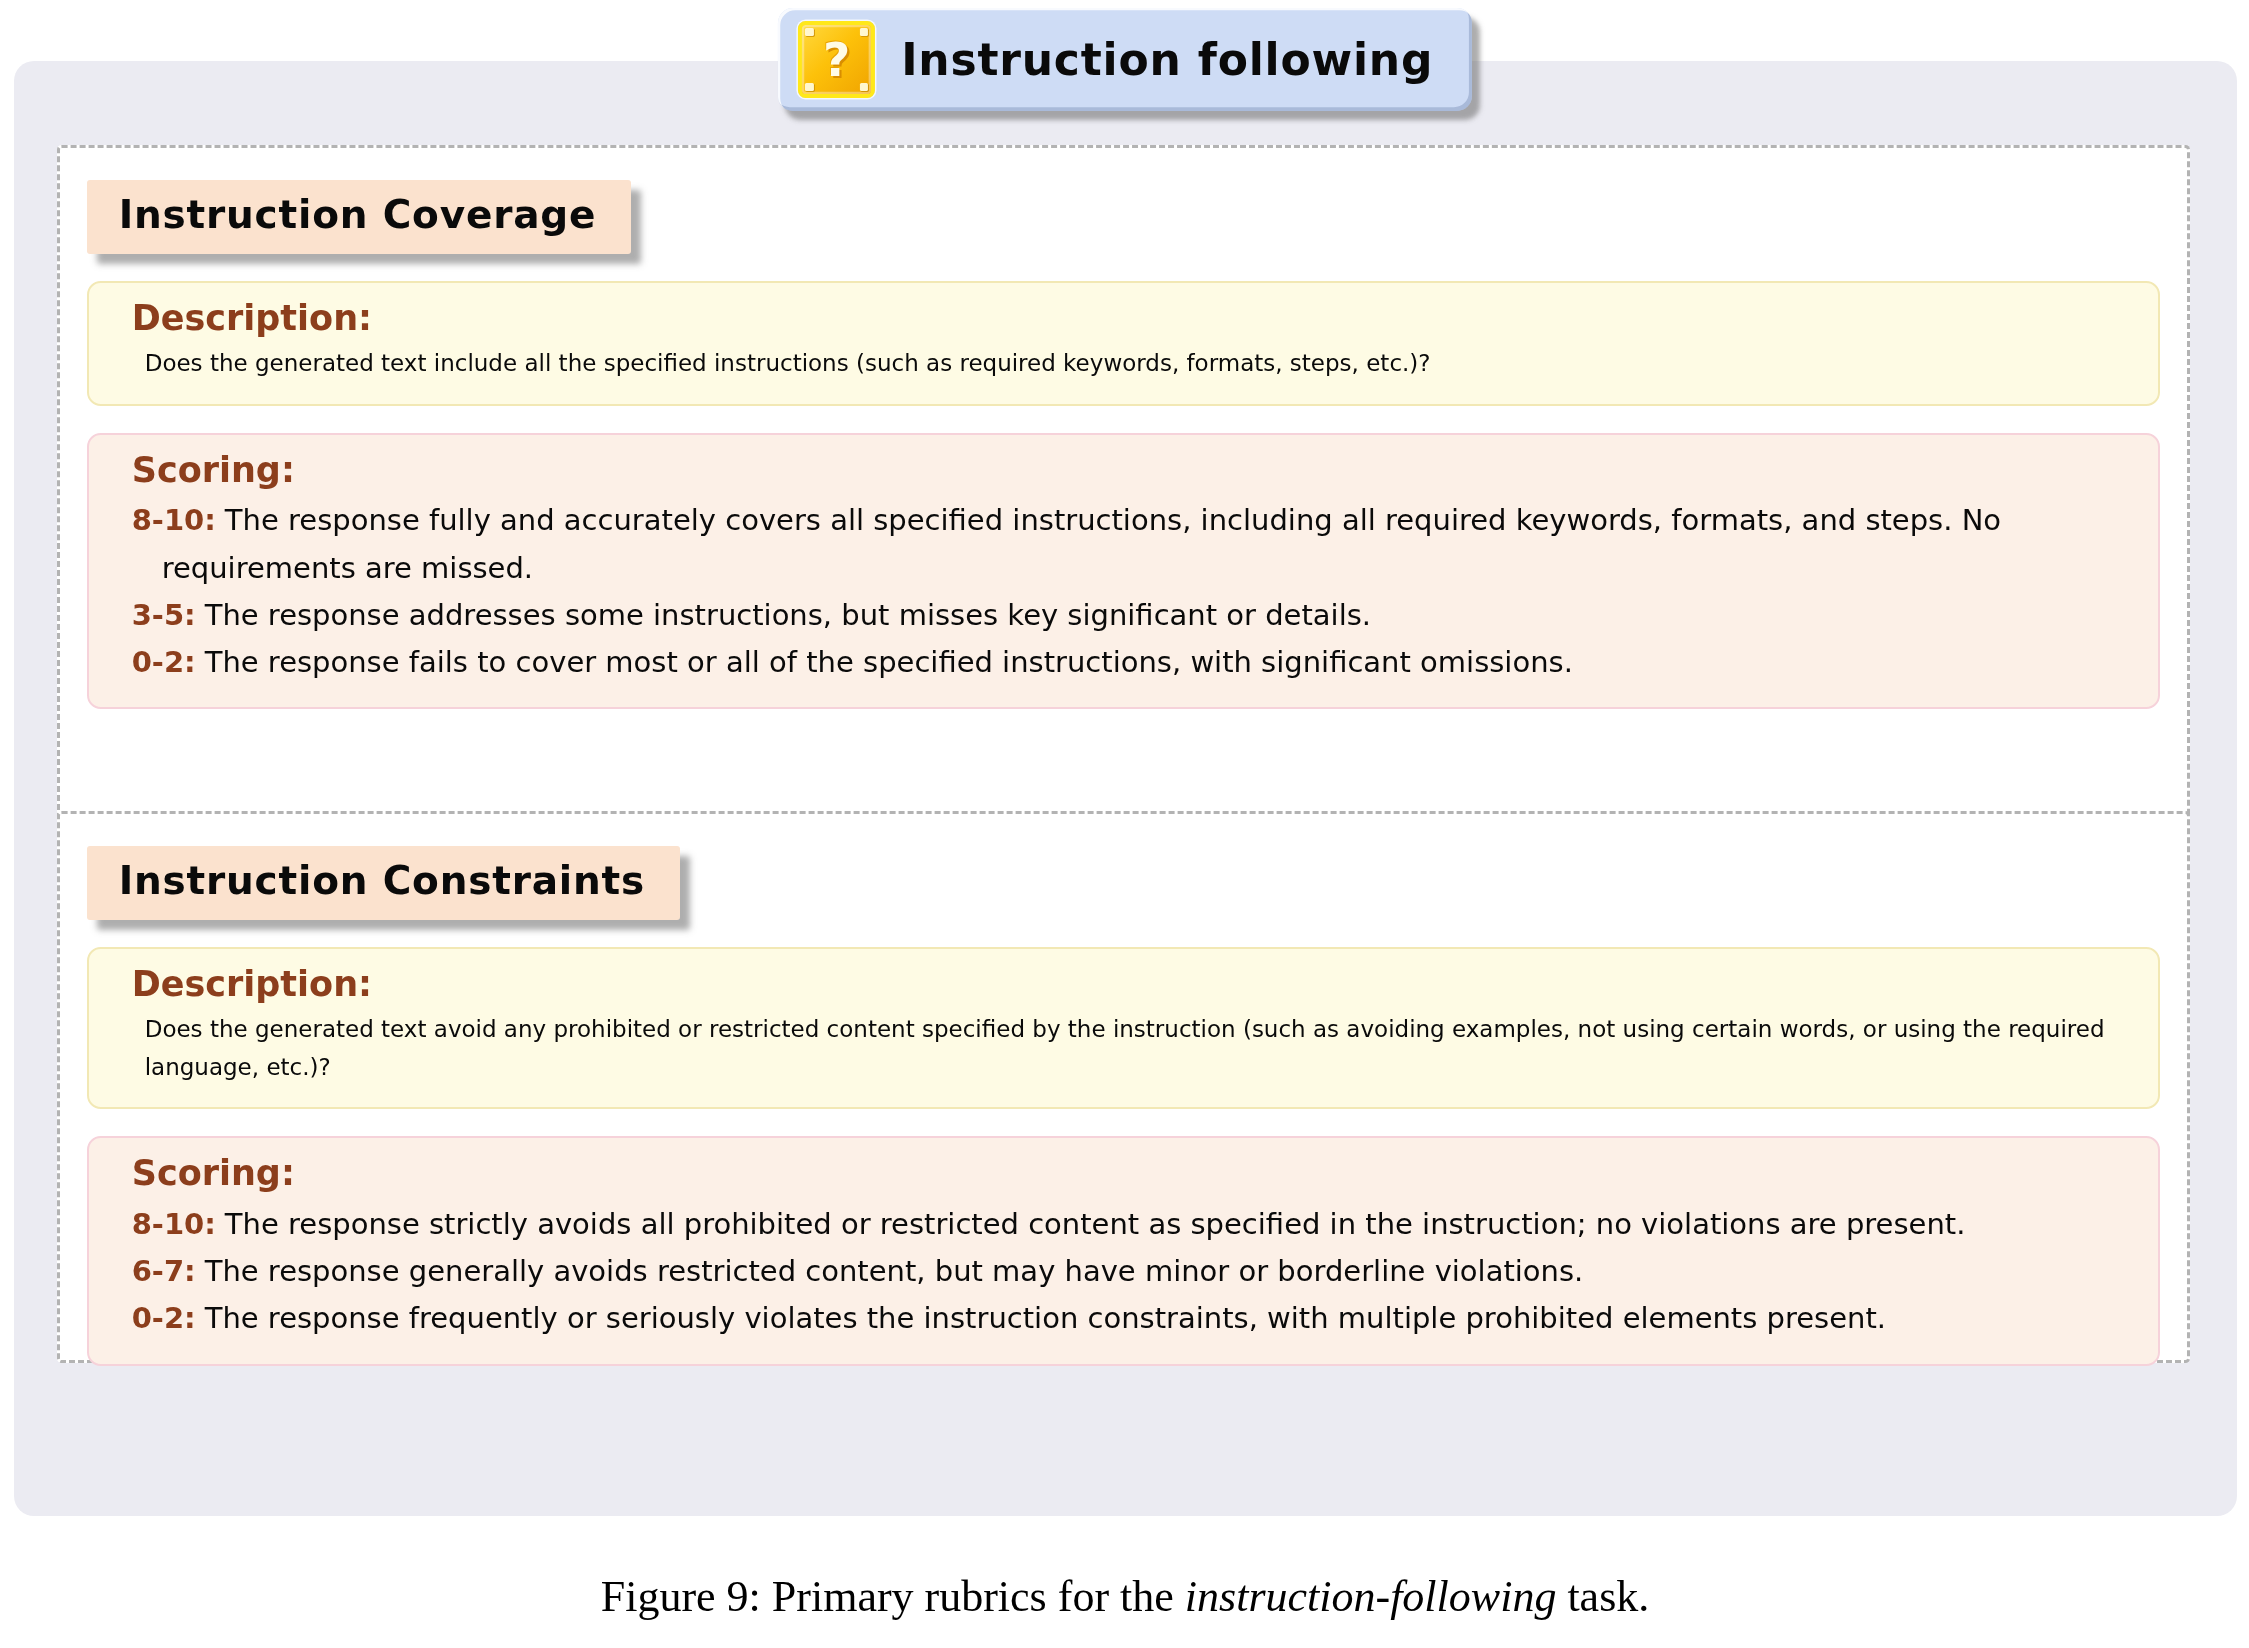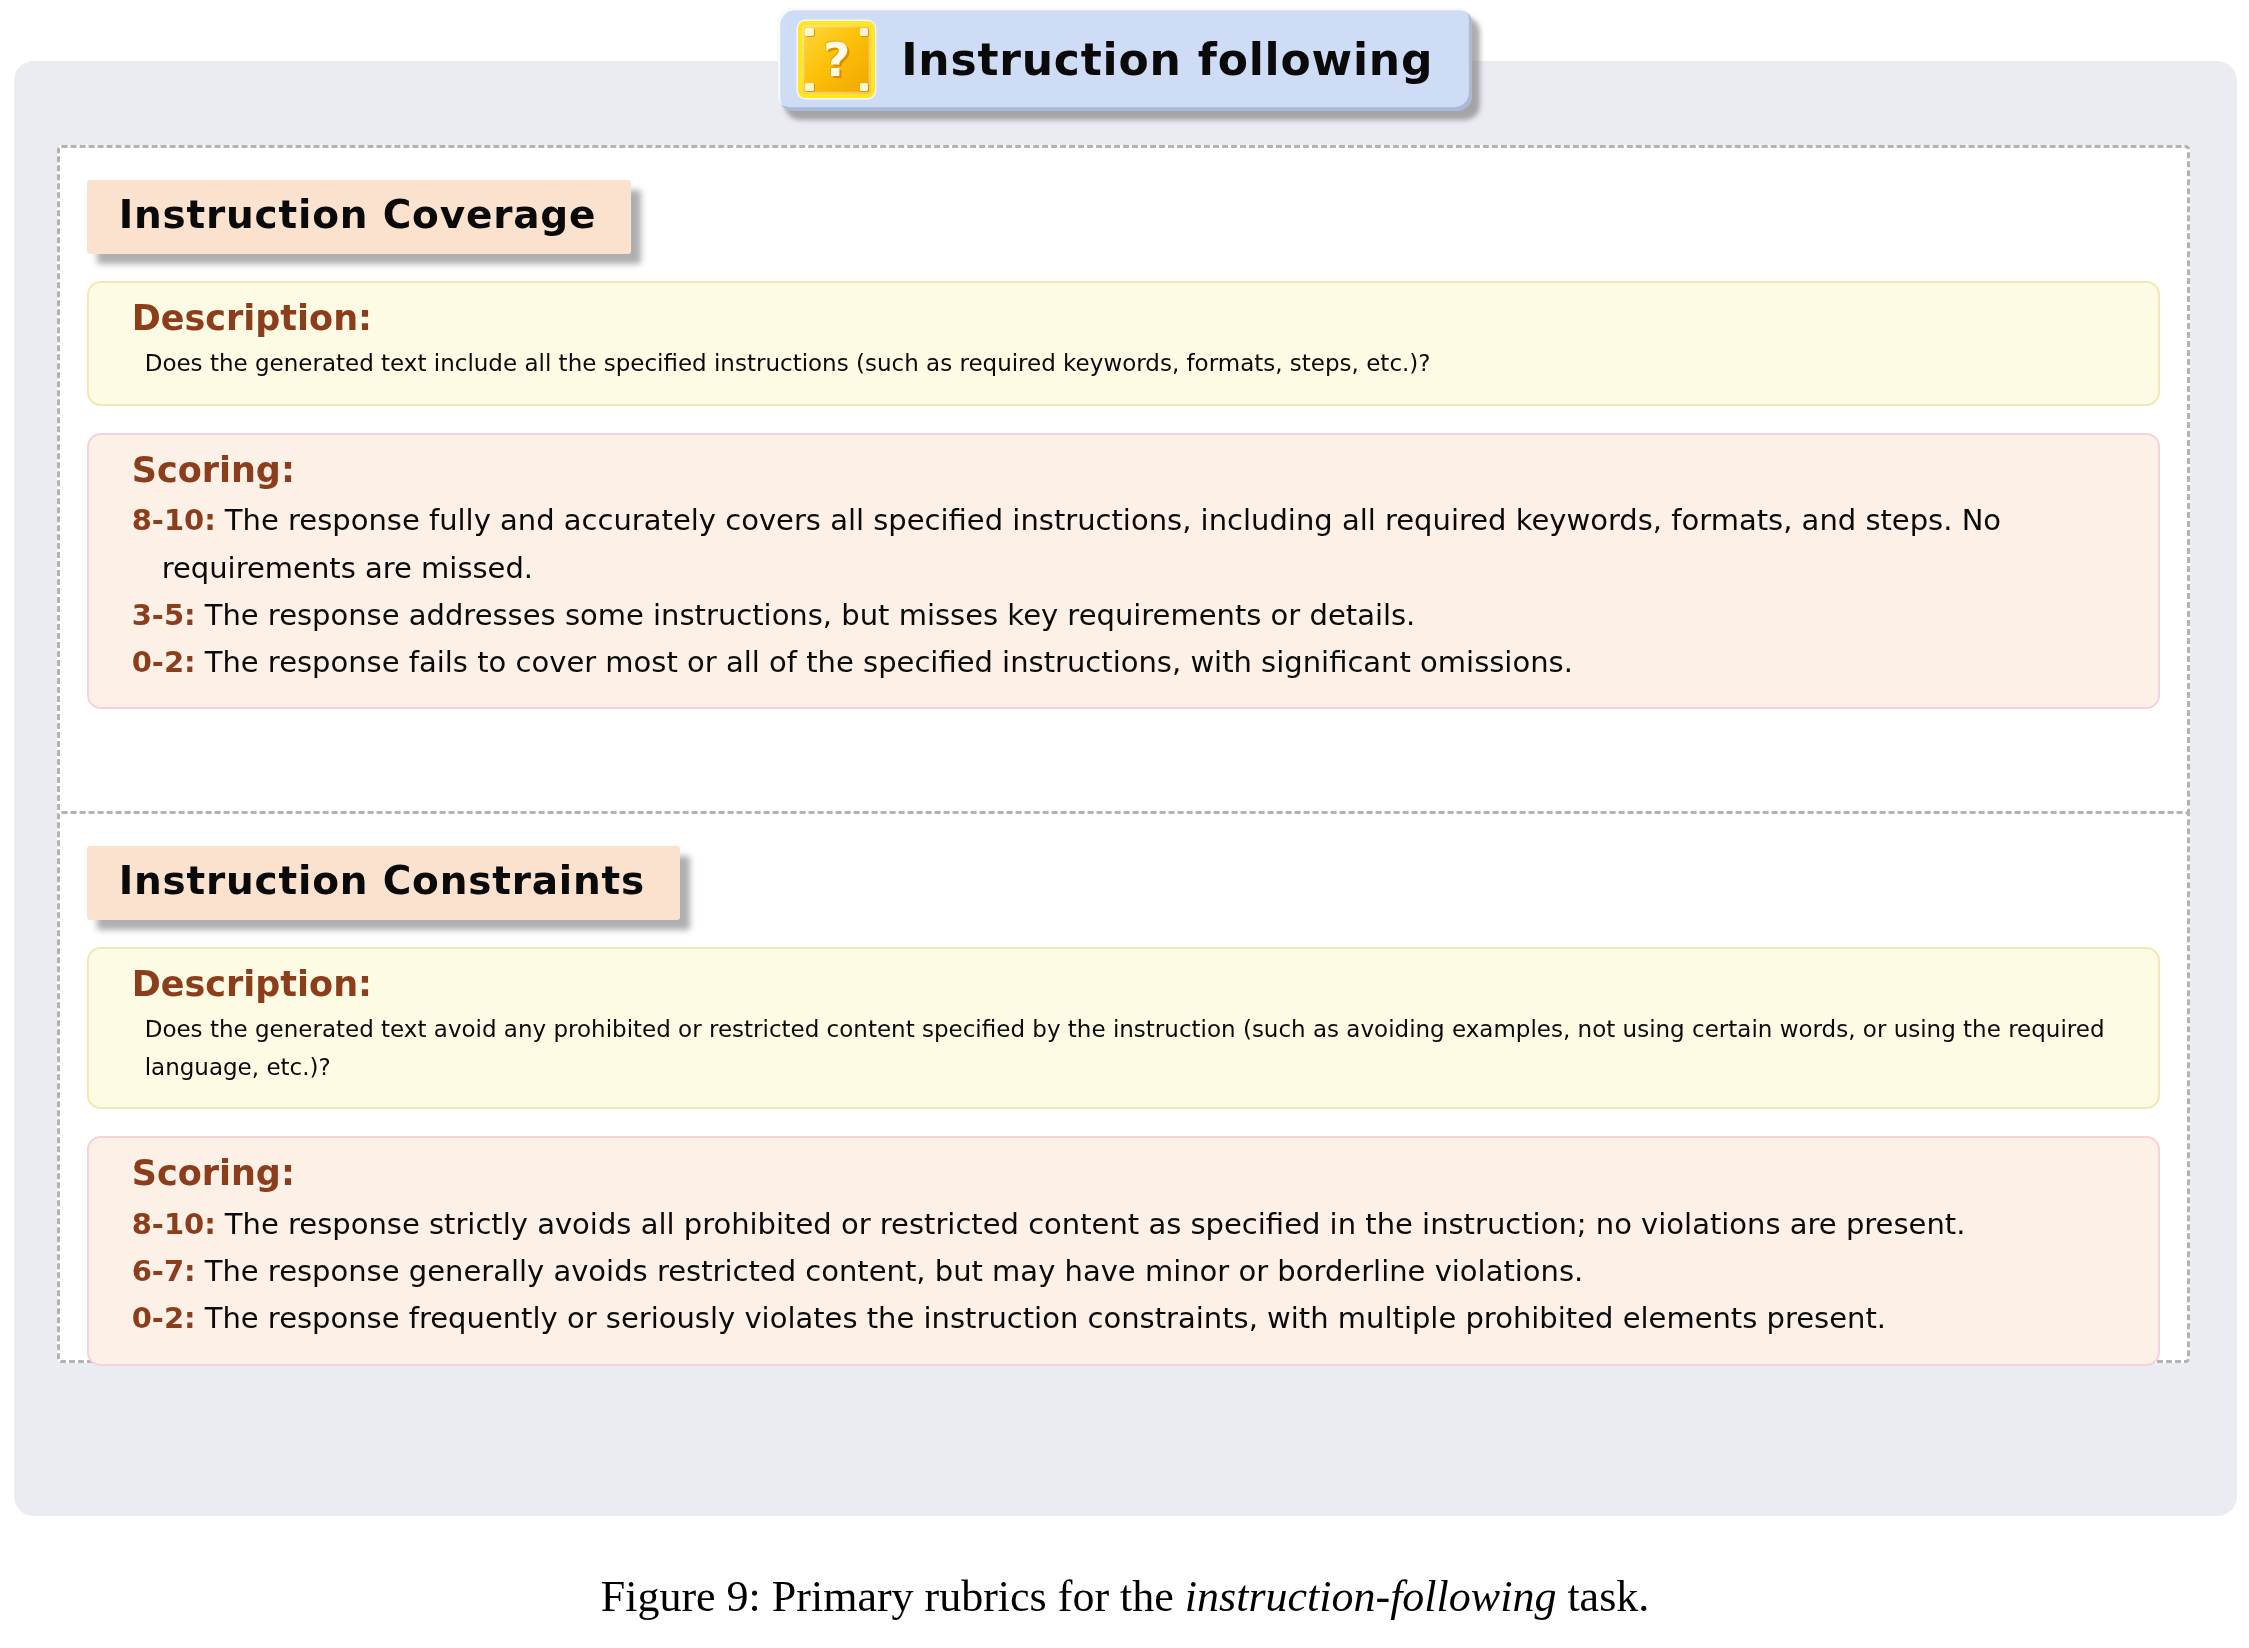--- a/index.html
+++ b/index.html
@@ -98,21 +98,21 @@
     <div class="rubric-title">Instruction Coverage</div>
 
     <div class="box desc">
       <div class="box-label">Description:</div>
       <p class="body-text">Does the generated text include all the specified instructions (such as required keywords, formats, steps, etc.)?</p>
     </div>
 
     <div class="box score">
       <div class="box-label">Scoring:</div>
       <p class="score-item"><span class="range">8-10:</span><span>The response fully and accurately covers all specified instructions, including all required keywords, formats, and steps. No requirements are missed.</span></p>
-      <p class="score-item"><span class="range">3-5:</span><span>The response addresses some instructions, but misses key requirements or details.</span></p>
+      <p class="score-item"><span class="range">3-5:</span><span>The response addresses some instructions, but misses key significant or details.</span></p>
       <p class="score-item"><span class="range">0-2:</span><span>The response fails to cover most or all of the specified instructions, with significant omissions.</span></p>
     </div>
   </section>
 
   <section class="panel p2">
     <div class="rubric-title">Instruction Constraints</div>
 
     <div class="box desc">
       <div class="box-label">Description:</div>
       <p class="body-text">Does the generated text avoid any prohibited or restricted content specified by the instruction (such as avoiding examples, not using certain words, or using the required language, etc.)?</p>

